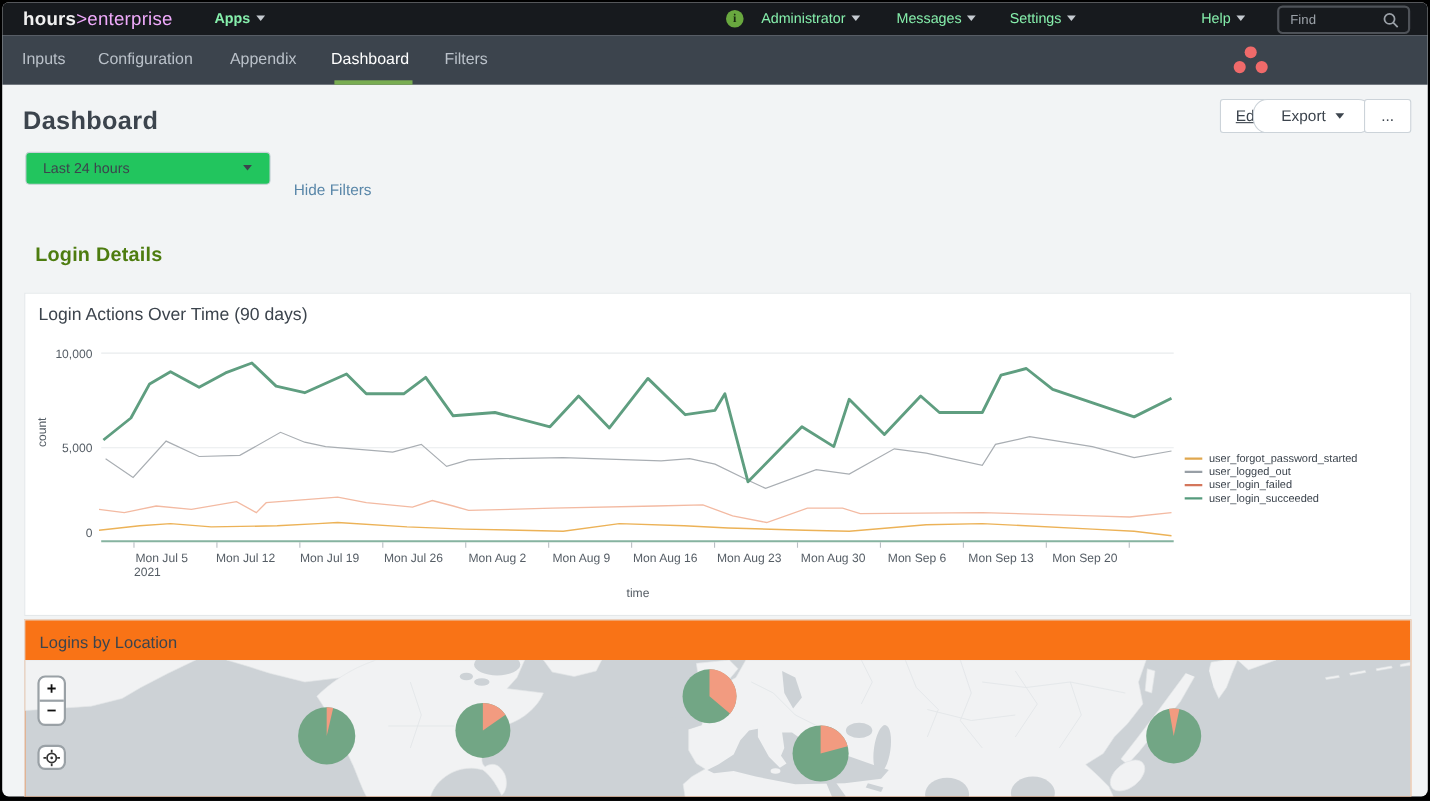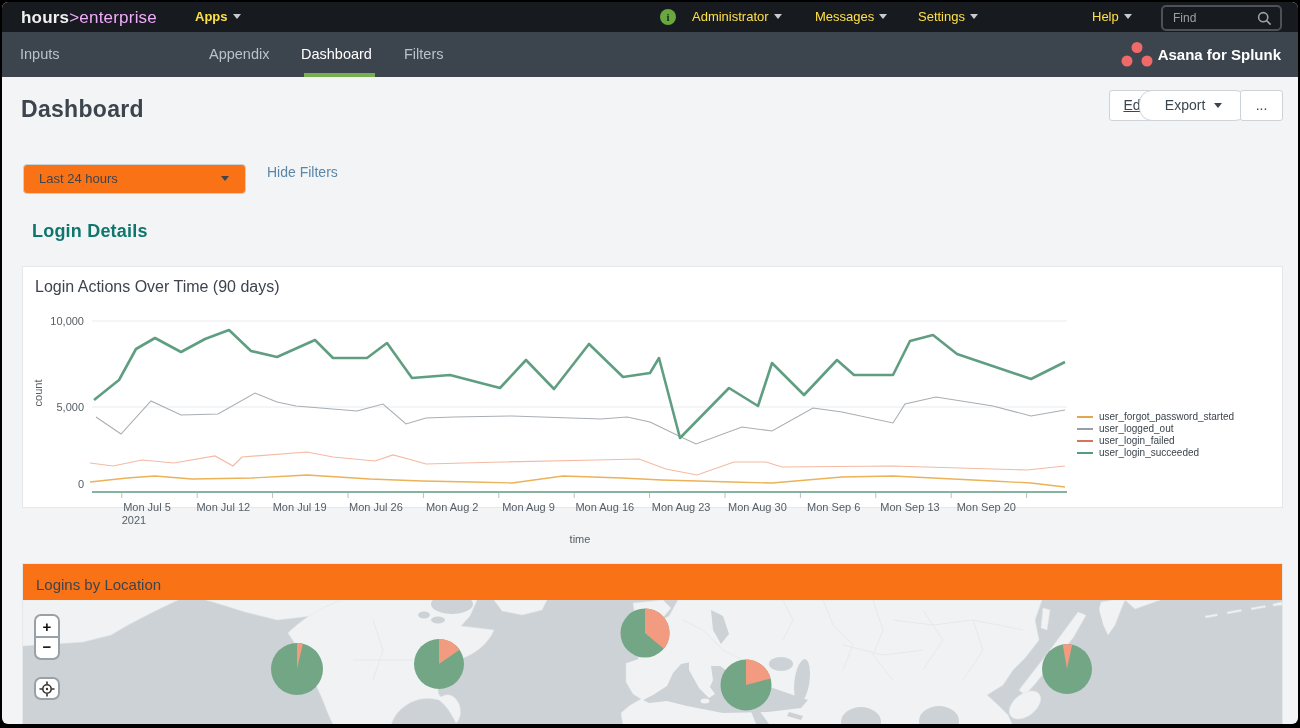--- a/index.html
+++ b/index.html
@@ -6,42 +6,42 @@
 html,body { width:1300px; height:728px; overflow:hidden; background:#000; }
 body { font-family:"Liberation Sans", sans-serif; position:relative; }
 .frame { position:absolute; left:2px; top:2px; width:1296px; height:722px; border-radius:6px; overflow:hidden; background:#f2f4f5; }
 .abs { position:absolute; }
 
 
 .topbar { position:absolute; left:0; top:0; width:100%; height:30px; background:#171a1e; }
 .logo { position:absolute; left:19px; top:6px; font-size:17px; letter-spacing:0.2px; }
 .logo b { color:#f0f0f0; font-weight:bold; }
 .logo span { color:#f0abfc; font-weight:normal; }
-.tb-item { position:absolute; top:0; height:30px; line-height:30px; color:#fde047; font-size:13px; }
+.tb-item { position:absolute; top:0; height:30px; line-height:30px; color:#86efac; font-size:13px; }
 .caret { display:inline-block; width:0; height:0; border-left:4px solid transparent; border-right:4px solid transparent; border-top:5px solid #c6cbd1; vertical-align:middle; margin-left:5px; margin-top:-2px; }
 .infocirc { position:absolute; left:658px; top:7px; width:16px; height:16px; border-radius:50%; background:#69a83f; color:#1a2b10; font-weight:bold; font-size:11px; text-align:center; line-height:16px; font-family:"Liberation Serif",serif; }
 .findbox { position:absolute; left:1159px; top:3px; width:121px; height:26px; border:2px solid #4e5258; border-radius:5px; color:#9ba1a8; font-size:12px; line-height:22px; padding-left:10px; }
 
 
 .navbar { position:absolute; left:0; top:30px; width:100%; height:45px; background:#3c444d; }
 .nav-item { position:absolute; top:0; height:55px; line-height:45px; color:#bac1c9; font-size:14.5px; }
 .nav-item.active { color:#fff; }
 .nav-underline { position:absolute; left:302px; top:41px; width:71px; height:4px; background:#79ad52; }
 .asana-text { position:absolute; right:17px; top:0; height:45px; line-height:45px; color:#fff; font-size:15px; font-weight:bold; }
 
 
 h1.dash { position:absolute; left:19px; top:94px; font-size:23px; color:#3c444d; letter-spacing:0.3px; }
 .btn { position:absolute; top:88px; height:31px; background:#fff; border:1px solid #ccd3d9; border-radius:3px; color:#3c444d; font-size:14px; text-align:center; line-height:29px; }
-.picker { position:absolute; left:21px; top:162px; width:223px; height:30px; background:#f97316; border:1px solid #c9d1d8; border-radius:4px; font-size:13px; color:#3c444d; line-height:28px; padding-left:15px; }
+.picker { position:absolute; left:21px; top:136px; width:223px; height:30px; background:#22c55e; border:1px solid #c9d1d8; border-radius:4px; font-size:13px; color:#3c444d; line-height:28px; padding-left:15px; }
 .picker .caret { position:absolute; right:16px; top:13px; border-top-color:#3c444d; }
 .hidef { position:absolute; left:265px; top:162px; font-size:14px; color:#5a87a9; }
-h2.logind { position:absolute; left:30px; top:219px; font-size:18px; color:#0f766e; letter-spacing:0.2px; }
-
-
-.panel1 { position:absolute; left:20px; top:264px; width:1261px; height:242px; background:#fff; border:1px solid #e4e8ea; }
+h2.logind { position:absolute; left:30px; top:219px; font-size:18px; color:#4d7c0f; letter-spacing:0.2px; }
+
+
+.panel1 { position:absolute; left:20px; top:264px; width:1261px; height:294px; background:#fff; border:1px solid #e4e8ea; }
 .p-title { position:absolute; left:12px; top:11px; font-size:16px; color:#3c444d; }
 .panel2 { position:absolute; left:20px; top:561px; width:1261px; height:163px; background:#f97316; border:1px solid #e4e8ea; }
 .p2-title { position:absolute; left:13px; top:12px; font-size:15px; color:#3c444d; }
 </style>
 </head>
 <body>
 <div class="frame">
 
   <div class="topbar">
     <div class="logo"><b>hours</b><span>&gt;enterprise</span></div>
@@ -55,30 +55,30 @@
     <div class="findbox">Find
       <svg width="15" height="15" style="position:absolute;right:8px;top:4px;" viewBox="0 0 15 15">
           <circle cx="6.2" cy="6.2" r="4.6" fill="none" stroke="#9ba1a8" stroke-width="1.6"></circle>
           <line x1="9.6" y1="9.6" x2="13.6" y2="13.6" stroke="#9ba1a8" stroke-width="1.6"></line>
         </svg>
     </div>
   </div>
 
   <div class="navbar">
     <div class="nav-item" style="left:18px;">Inputs</div>
+    <div class="nav-item" style="left:87px;">Configuration</div>
     <div class="nav-item" style="left:207px;">Appendix</div>
     <div class="nav-item active" style="left:299px;">Dashboard</div>
     <div class="nav-item" style="left:402px;">Filters</div>
     <div class="nav-underline"></div>
     <svg class="abs" style="right:145px;top:10px;" width="32" height="26" viewBox="0 0 32 26">
       <circle cx="16" cy="5.5" r="5.5" fill="#f06a6a"></circle>
       <circle cx="6" cy="19" r="5.5" fill="#f06a6a"></circle>
       <circle cx="26" cy="19" r="5.5" fill="#f06a6a"></circle>
     </svg>
-    <div class="asana-text">Asana for Splunk</div>
   </div>
 
   <h1 class="dash">Dashboard</h1>
   <div class="btn" style="left:1107px; width:53px;text-decoration:underline;">Edit</div>
   <div class="btn" style="left:1137px; width:109px;border-radius:13px;">Export <span class="caret" style="border-top-color:#3c444d;"></span></div>
   <div class="btn" style="left:1238px; width:43px;">...</div>
   <div class="picker">Last 24 hours<span class="caret"></span></div>
   <div class="hidef">Hide Filters</div>
   <h2 class="logind">Login Details</h2>
 

